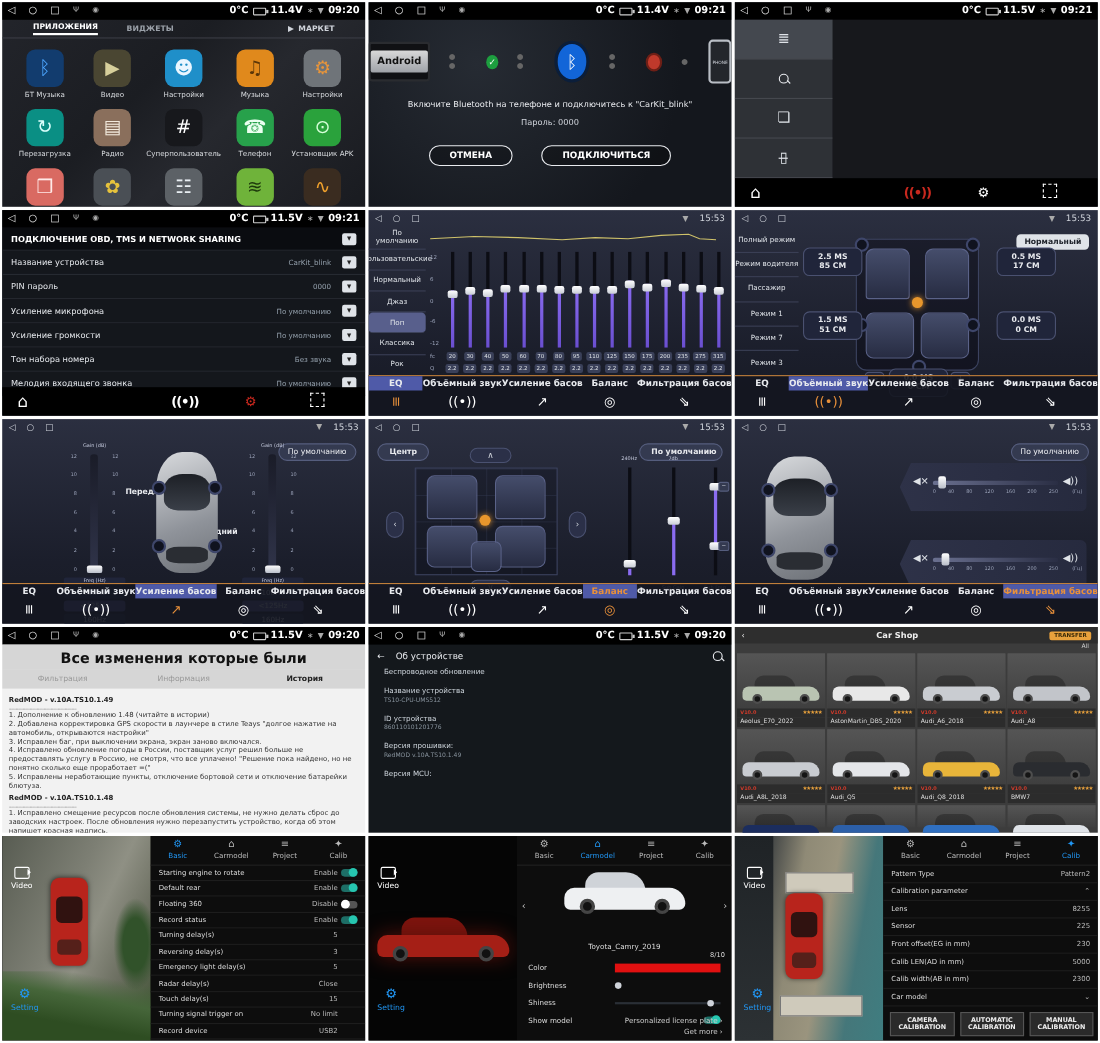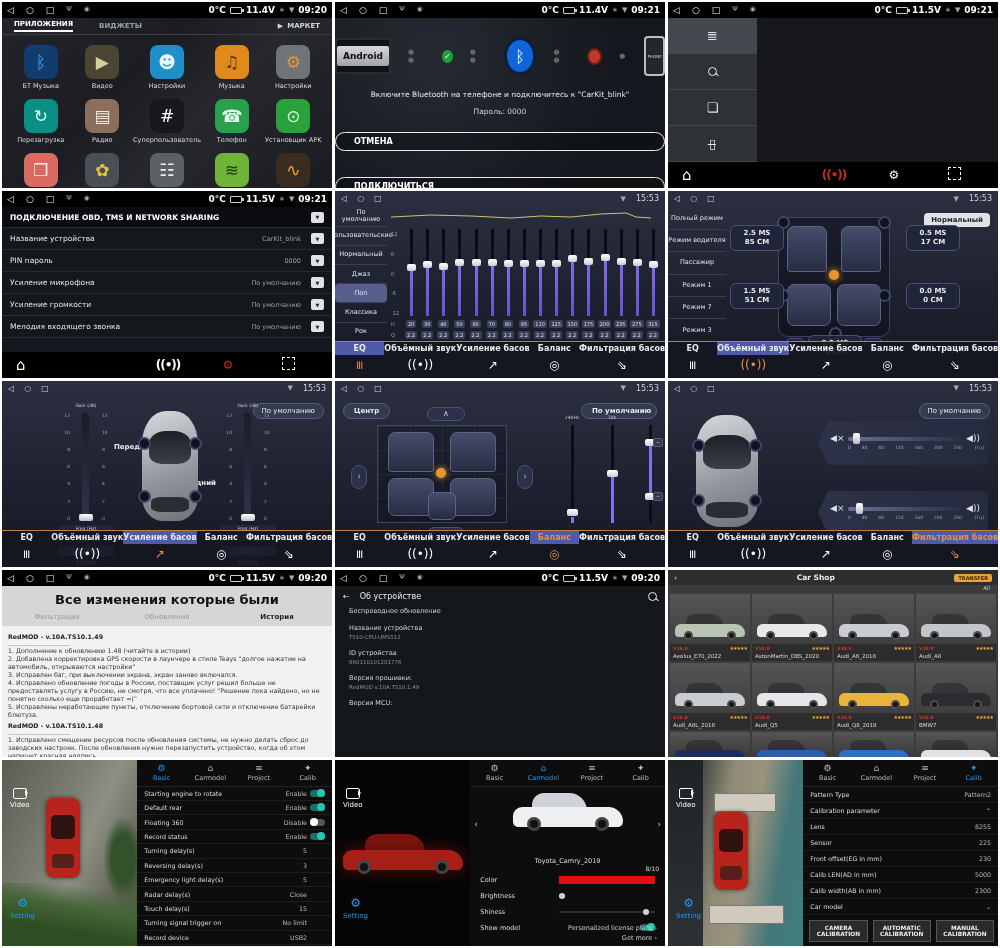--- a/index.html
+++ b/index.html
@@ -11,40 +11,40 @@
   .sbar .nav{display:flex;gap:12px;font-size:9px;color:#eee;}
   .sbar .sp{flex:1}
   .sbar .rt{display:flex;align-items:center;gap:4px;font-weight:bold;font-size:9px;}
   .batt{display:inline-block;width:10px;height:5px;border:1px solid #ccc;border-radius:1px;position:relative}
   .batt:after{content:"";position:absolute;right:-3px;top:1px;width:2px;height:3px;background:#ccc}
   .tiny{font-size:7px;color:#aaa;font-weight:normal}
   .abar{height:15px;display:flex;align-items:center;padding:0 6px;font-size:8px;color:#cfd3da;gap:10px;}
   .abar .sp{flex:1}
   
   .p1{background:linear-gradient(135deg,#23252b 0%,#1b1d22 40%,#26282e 60%,#191b20 100%);}
-  .p1 .tabs{display:flex;align-items:center;height:16px;border-bottom:1px solid #3a3d44;font-size:7px;font-weight:bold;color:#9aa0a8;padding:0 12px;gap:26px;}
+  .p1 .tabs{display:flex;align-items:center;height:16px;border-bottom:1px solid #3a3d44;font-size:7px;font-weight:bold;color:#9aa0a8;padding:0 28px;gap:26px;}
   .p1 .tab.on{color:#fff;border-bottom:2px solid #fff;padding-bottom:2px;}
   .p1 .mkt{margin-left:auto;display:flex;gap:4px;align-items:center;color:#cfd3da;}
   .appgrid{display:grid;grid-template-columns:repeat(5,1fr);row-gap:9px;padding:10px 8px 0;}
   .app{display:flex;flex-direction:column;align-items:center;gap:3px;}
   .app .ic{width:34px;height:34px;border-radius:8px;display:flex;align-items:center;justify-content:center;font-size:17px;}
   .app .lb{font-size:6.5px;color:#d7dade;white-space:nowrap;}
   
   .p2{background:radial-gradient(circle at 30% 30%,#262b33,#14171d 70%);}
   .bt-row{display:flex;align-items:center;justify-content:center;gap:17px;margin-top:18px;}
   .hu{width:52px;height:32px;background:#101114;border:2px solid #2a2c30;border-radius:3px;display:flex;align-items:center;justify-content:center;}
   .hu .scr{background:linear-gradient(#d8d8d8,#9fa2a8);color:#111;font-weight:bold;font-size:9px;padding:5px 6px;border-radius:2px;}
   .dots{color:#666;font-size:7px;letter-spacing:2px;}
   .okc{width:13px;height:13px;border-radius:50%;background:#1d9e3f;color:#fff;font-size:8px;display:flex;align-items:center;justify-content:center;}
   .btc{width:32px;height:32px;border-radius:50%;background:#1265d8;border:3px solid #0b1e3a;color:#fff;font-size:16px;display:flex;align-items:center;justify-content:center;}
   .errc{width:13px;height:13px;border-radius:50%;background:#c0392b;border:2px solid #6e1f16;}
   .ph{width:20px;height:36px;border:2px solid #b9bec5;border-radius:4px;background:#23262b;display:flex;align-items:center;justify-content:center;color:#cfd3da;font-size:4px;}
   .bt-msg{text-align:center;font-size:7.5px;color:#e8eaee;margin-top:14px;}
   .bt-pass{text-align:center;font-size:7.5px;color:#cfd3da;margin-top:8px;}
-  .bt-btns{display:flex;justify-content:center;gap:26px;margin-top:16px;flex-direction:column;}
+  .bt-btns{display:flex;justify-content:center;gap:26px;margin-top:16px;}
   .obtn{border:1px solid #e8eaee;border-radius:12px;color:#fff;font-size:8px;font-weight:bold;padding:4px 18px;background:rgba(0,0,0,.25);}
   
   .p3-body{display:flex;height:calc(100% - 42px);}
   .p3-side{width:27%;background:#2e3136;display:flex;flex-direction:column;}
   .p3-item{flex:1;display:flex;align-items:center;justify-content:center;border-bottom:1px solid #45484e;color:#dfe3e8;font-size:13px;}
   .p3-item.on{background:#44484f;}
   .p3-main{flex:1;background:#17181c;}
   .bbar{position:absolute;left:0;right:0;bottom:0;height:26px;background:#000;display:flex;align-items:center;padding:0 14px;}
   .bbar .home{font-size:15px;color:#fff;}
   .bbar .sp{flex:1}
@@ -471,20 +471,25 @@
         <span class="val">По умолчанию</span>
         <span class="dd">▼</span>
       </div>
 
       <div class="row">
         <span>Усиление громкости</span>
         <span class="val">По умолчанию</span>
         <span class="dd">▼</span>
       </div>
 
+      <div class="row">
+        <span>Тон набора номера</span>
+        <span class="val">Без звука</span>
+        <span class="dd">▼</span>
+      </div>
 
       <div class="row">
         <span>Мелодия входящего звонка</span>
         <span class="val">По умолчанию</span>
         <span class="dd">▼</span>
       </div>
 
     <div class="bbar">
       <span class="home">⌂</span>
       <div class="sp"></div>
@@ -1137,21 +1142,21 @@
           <span class="batt"></span>
           <span>11.5V</span>
           <span class="tiny">∗</span>
           <span class="tiny">▼</span>
           <span>09:20</span>
         </div>
     </div>
     <div class="ttl">Все изменения которые были</div>
     <div class="tabs">
       <div>Фильтрация</div>
-      <div>Обновления</div>
+      <div>Информация</div>
       <div class="on">История</div>
     </div>
     <div class="body">
       <div class="ver">RedMOD - v.10A.TS10.1.49</div>
       <div class="dv">------------------------------------------------</div>
       <div>1. Дополнение к обновлению 1.48 (читайте в истории)</div>
         <div>2. Добавлена корректировка GPS скорости в лаунчере в стиле Teays "долгое нажатие на автомобиль, открываются настройки"</div>
         <div>3. Исправлен баг, при выключении экрана, экран заново включался.</div>
         <div>4. Исправлено обновление погоды в России, поставщик услуг решил больше не предоставлять услугу в Россию, не смотря, что все уплачено! "Решение пока найдено, но не понятно сколько еще проработает =("</div>
         <div>5. Исправлены неработающие пункты, отключение бортовой сети и отключение батарейки блютуза.</div>

